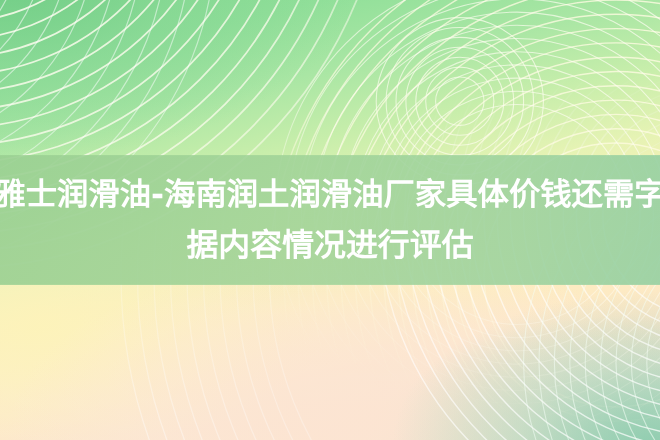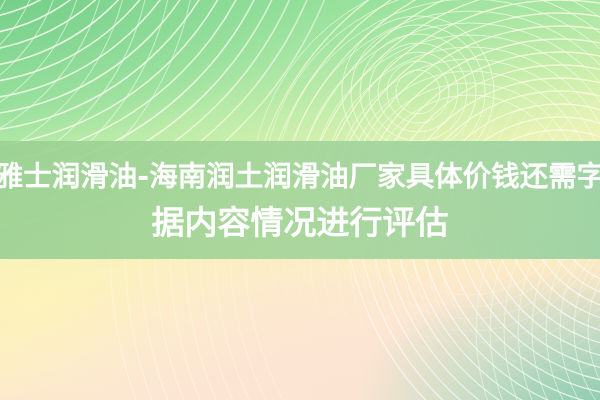--- a/index.html
+++ b/index.html
@@ -100,21 +100,21 @@
     color: #ffffff;
     font-family: "DejaVu Sans", "Liberation Sans", sans-serif;
     font-weight: bold;
     font-size: 29px;
     line-height: 46px;
     letter-spacing: 0px;
     text-align: center;
     white-space: nowrap;
   }
   .headline.line1 { font-size: 28.5px; }
-  .headline.line2 { font-size: 33px; }
+  .headline.line2 { font-size: 29px; }
 </style>
 </head>
 <body>
 
 <div class="banner">
 
   <div class="bg-base"></div>
   <div class="bg-tl-green"></div>
   <div class="bg-cream"></div>
   <div class="bg-peach"></div>

